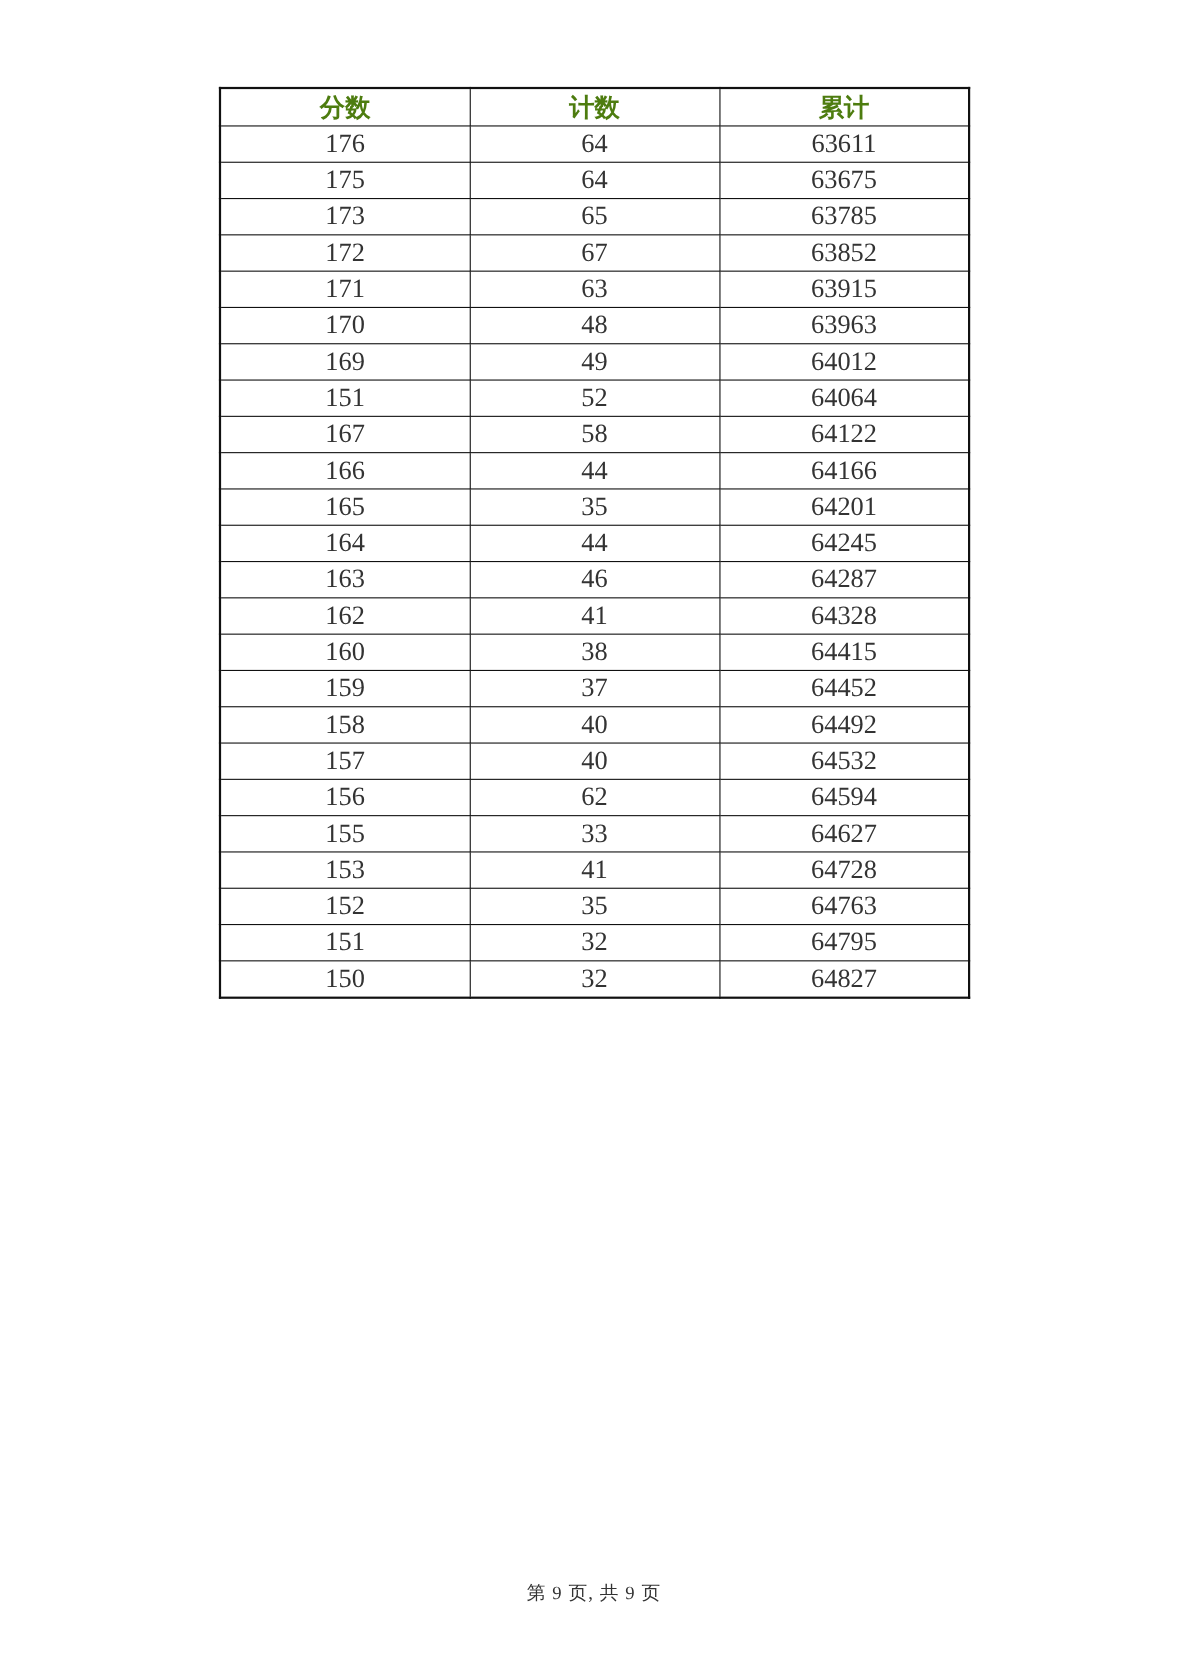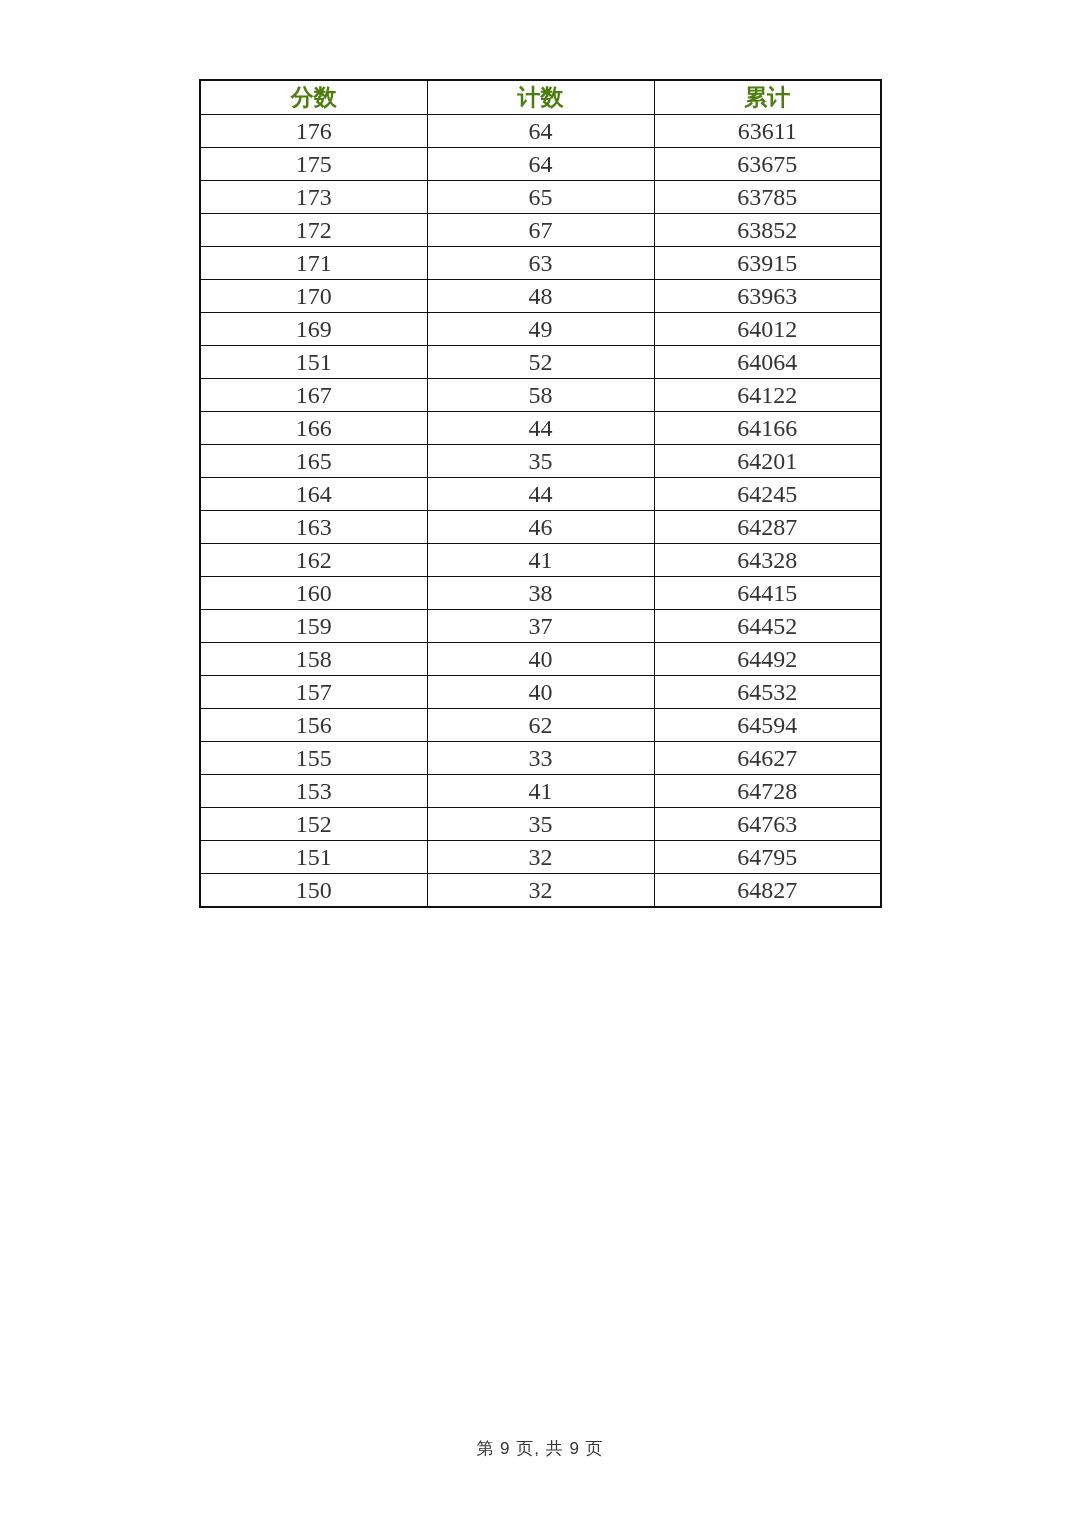--- a/index.html
+++ b/index.html
@@ -42,21 +42,21 @@
       font-size: 24px;
       color: #333;
       line-height: 32px;
     }
     .footer {
       position: absolute;
       top: 1437px;
       left: 0;
       width: 1080px;
       text-align: center;
-      font-family: Liberation Sans, sans-serif;
+      font-family: Liberation Serif, serif;
       font-size: 17px;
       color: #333;
       letter-spacing: 1px;
     }
   </style>
 </head>
 <body>
 
 <table class="score-table">
   <colgroup>

